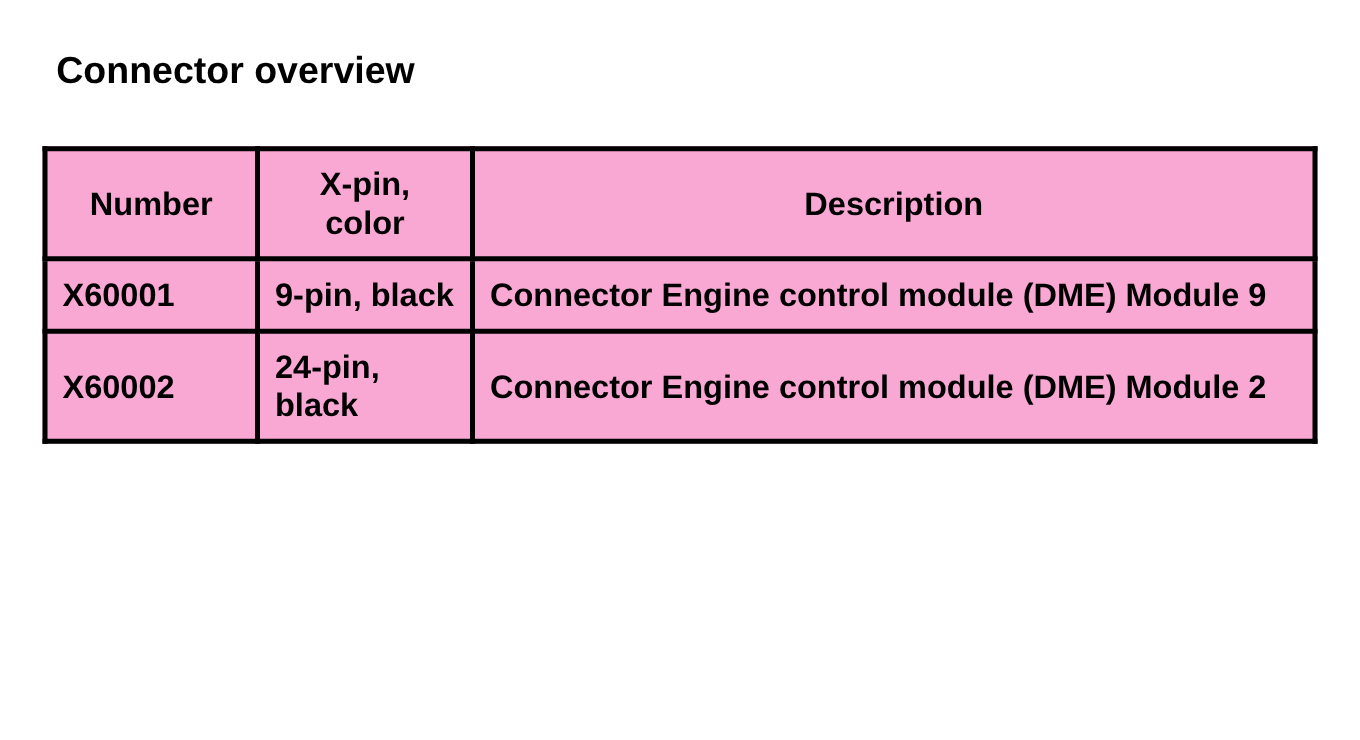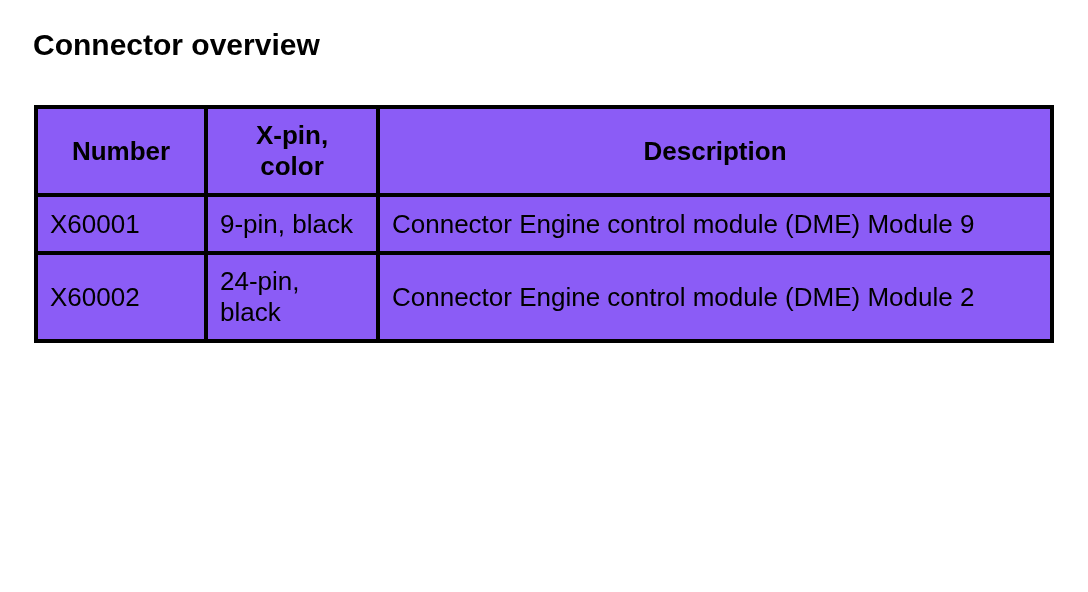--- a/index.html
+++ b/index.html
@@ -9,51 +9,51 @@
     background: #ffffff;
   }
   body {
     width: 1088px;
     height: 592px;
     font-family: "Liberation Sans", sans-serif;
     color: #000000;
     overflow: hidden;
   }
   .page-title {
-    margin: 0;
+    margin: 12px;
     padding: 28px 0 0 33px;
     font-size: 30px;
     font-weight: bold;
     letter-spacing: 0px;
   }
   table.connector-table {
     border-collapse: collapse;
     margin: 43px 0 0 34px;
     width: 1016px;
     table-layout: fixed;
-    background: #8b5cf6;
+    background: #f9a8d4;
   }
   col.col-number { width: 170px; }
   col.col-pin    { width: 172px; }
   col.col-desc   { width: 674px; }
   th, td {
     border: 4px solid #000000;
     font-size: 26px;
     line-height: 31px;
     vertical-align: middle;
     white-space: pre-line;
     overflow: hidden;
   }
   th {
     font-weight: bold;
     text-align: center;
     padding: 11px 6px;
   }
   td {
-    font-weight: normal;
+    font-weight: bold;
     text-align: left;
     padding: 11px 8px 11px 12px;
   }
   tr.data-row-single td { height: 58px; }
   tr.data-row-double td { height: 87px; }
   tr.header-row th { height: 85px; }
 </style>
 </head>
 <body>
 

